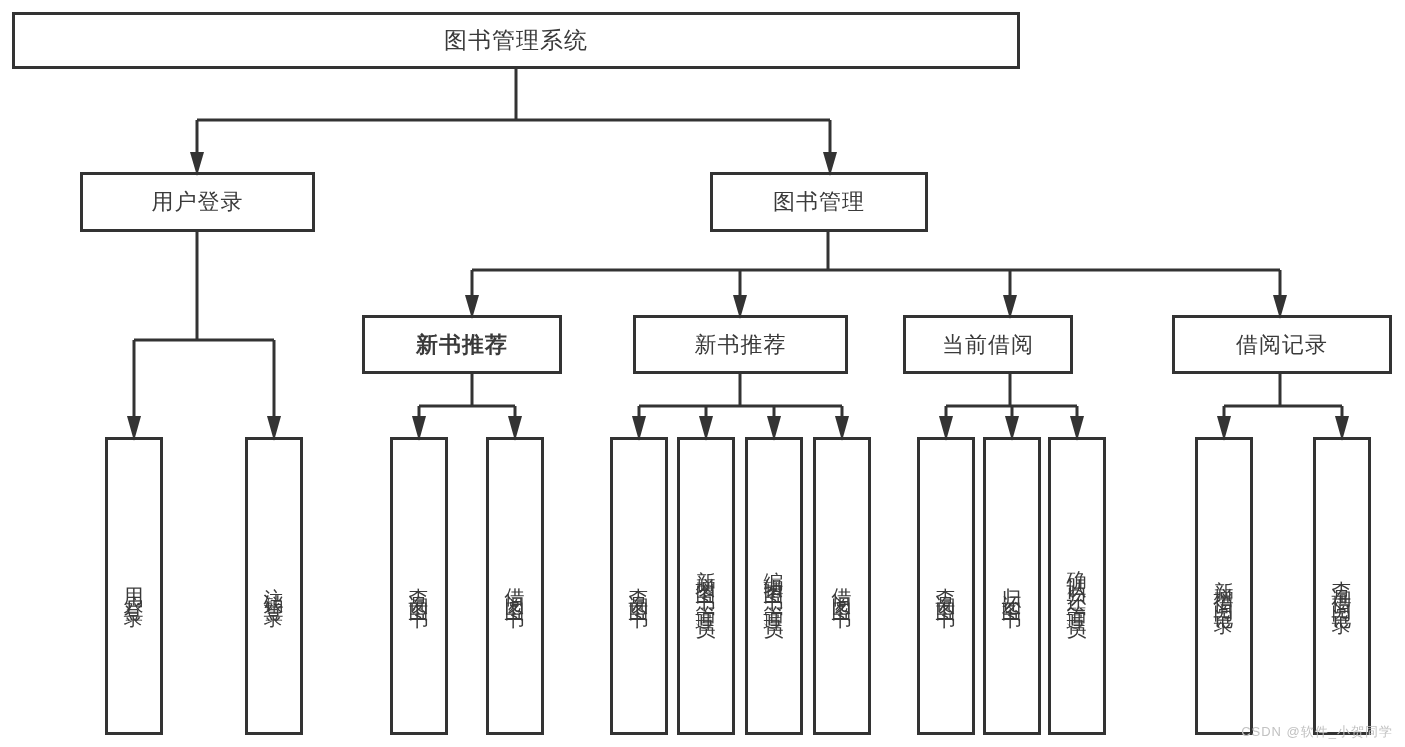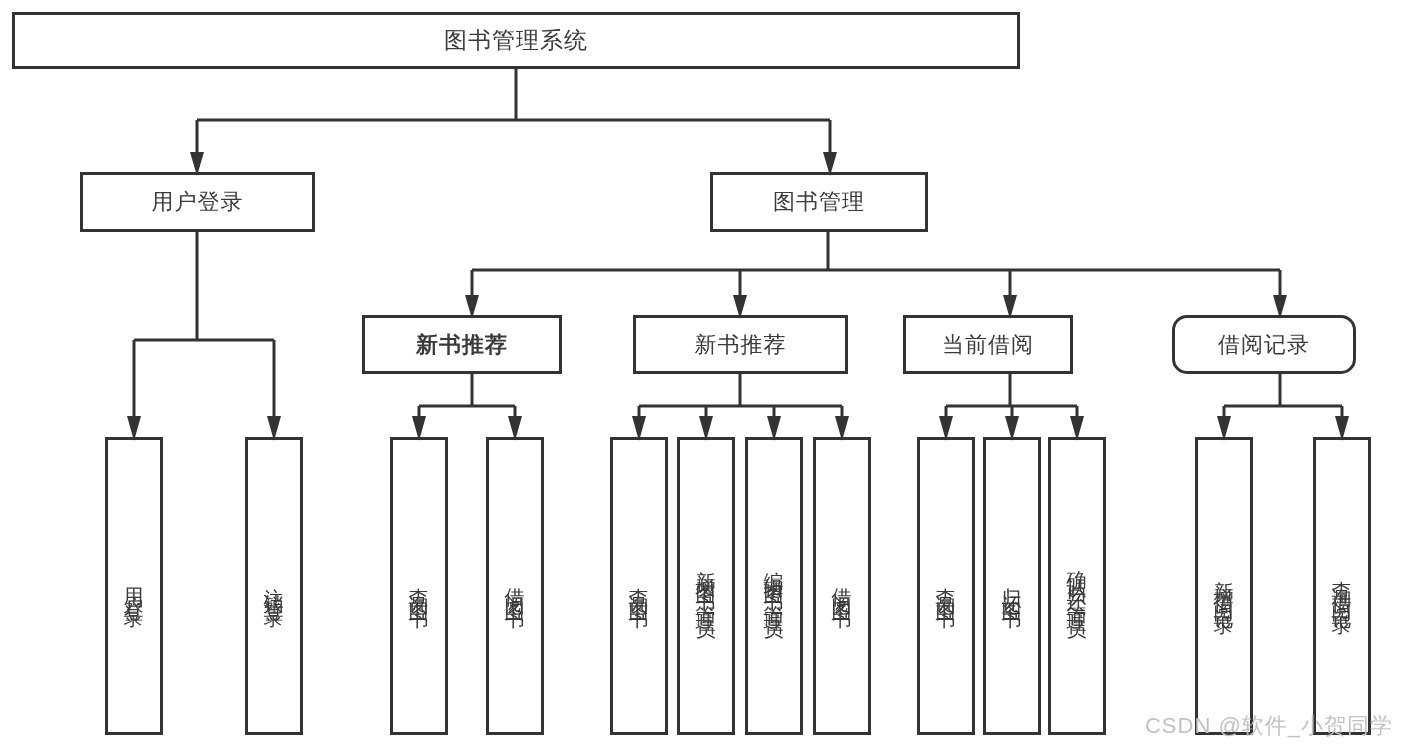--- a/index.html
+++ b/index.html
@@ -48,21 +48,21 @@
     text-orientation:mixed;
     font-size:20px;
     letter-spacing:7px;
     line-height:1;
     color:var(--text);
     white-space:nowrap;
   }
   .watermark{
     position:absolute;
     right:12px;bottom:6px;
-    font-size:22px;
+    font-size:13px;
     color:var(--watermark);
     letter-spacing:1px;
     z-index:5;
     white-space:nowrap;
   }
 </style>
 </head>
 <body>
 
 <div class="stage">
@@ -130,21 +130,21 @@
   </svg>
 
   <div class="box root" style="left:12px;top:12px;width:1008px;height:57px;">图书管理系统</div>
 
   <div class="box" style="left:80px;top:172px;width:235px;height:60px;">用户登录</div>
   <div class="box" style="left:710px;top:172px;width:218px;height:60px;">图书管理</div>
 
   <div class="box" style="left:362px;top:315px;width:200px;height:59px;font-weight:bold;">新书推荐</div>
   <div class="box" style="left:633px;top:315px;width:215px;height:59px;">新书推荐</div>
   <div class="box" style="left:903px;top:315px;width:170px;height:59px;">当前借阅</div>
-  <div class="box" style="left:1172px;top:315px;width:184px;height:59px;border-radius:15px;">借阅记录</div>
+  <div class="box" style="left:1172px;top:315px;width:220px;height:59px;">借阅记录</div>
 
   <div class="leaf" style="left:105px;top:437px;width:58px;height:298px;">
     <span class="vtext">用户登录</span>
   </div>
   <div class="leaf" style="left:245px;top:437px;width:58px;height:298px;">
     <span class="vtext">注销登录</span>
   </div>
 
   <div class="leaf" style="left:390px;top:437px;width:58px;height:298px;">
     <span class="vtext">查询图书</span>

